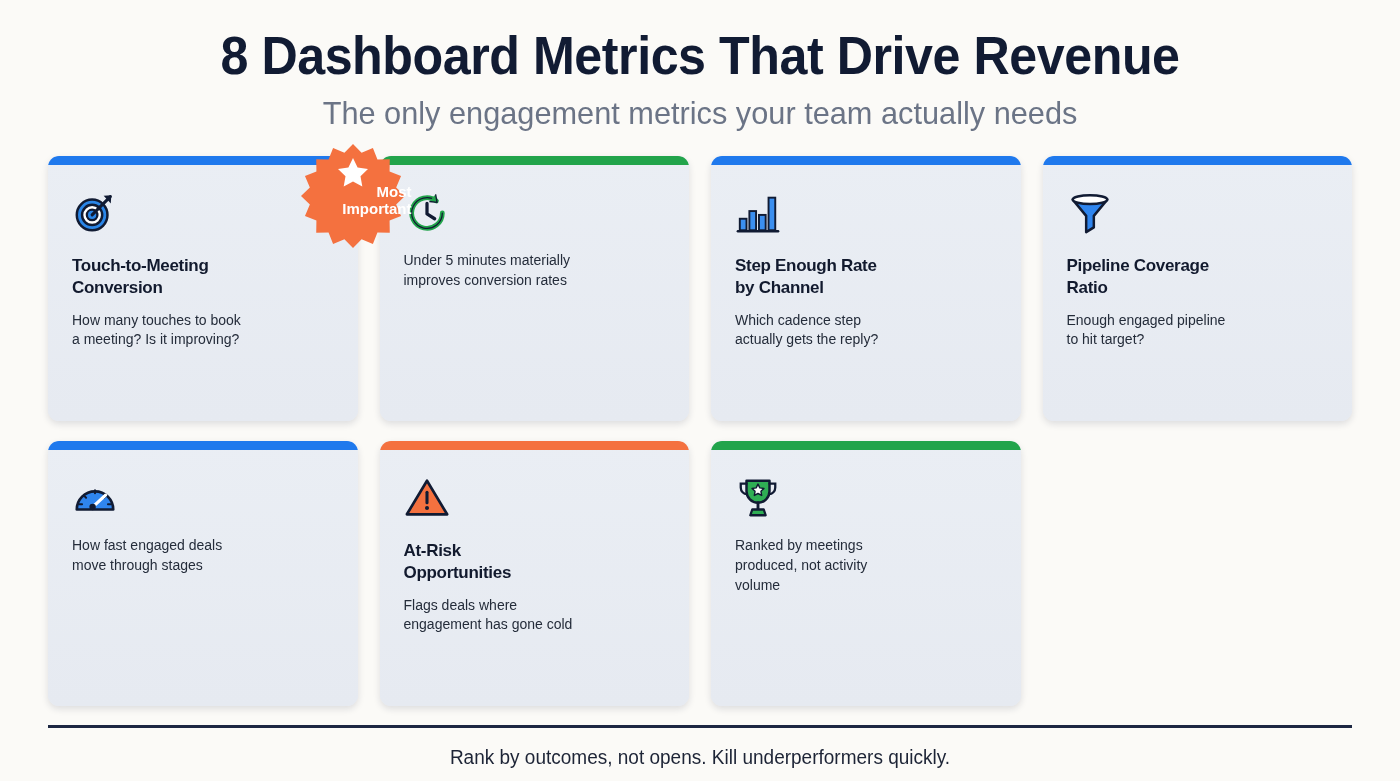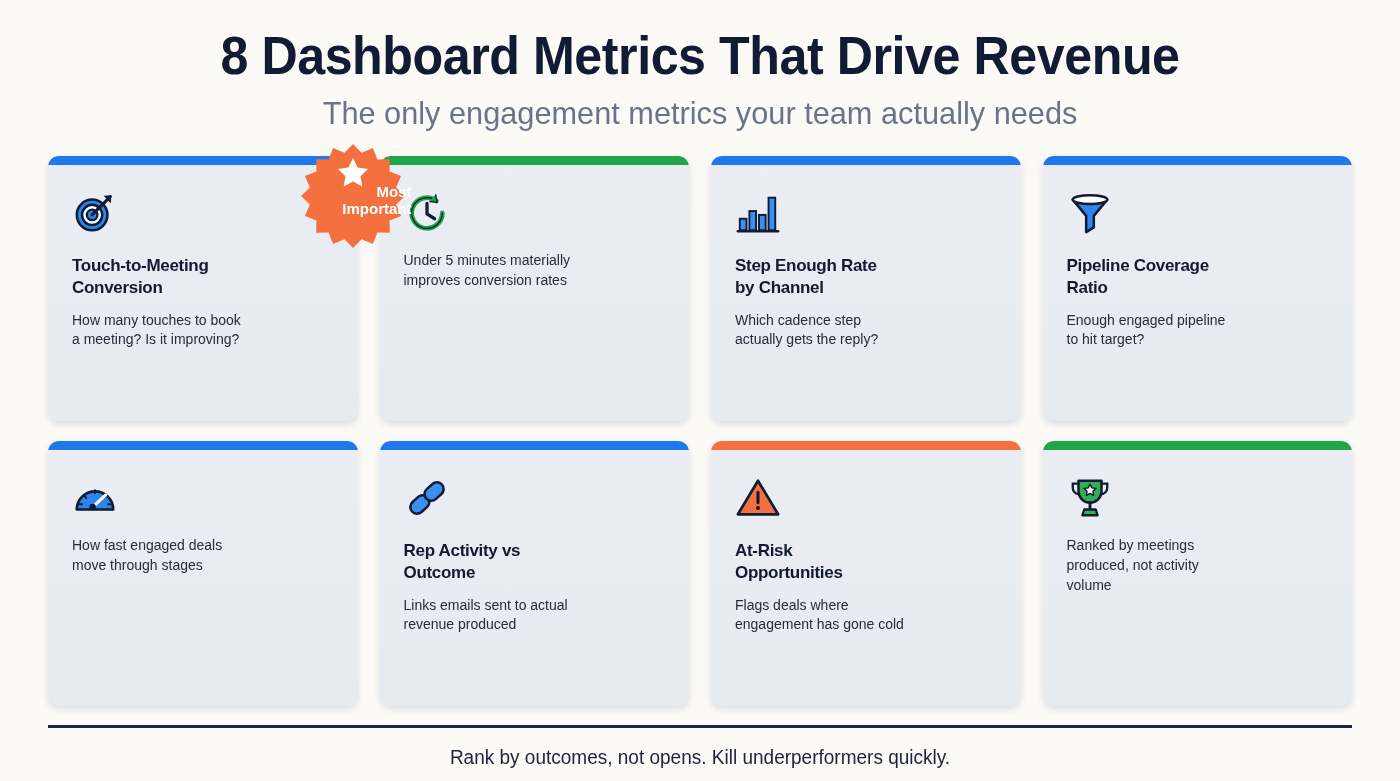--- a/index.html
+++ b/index.html
@@ -266,39 +266,20 @@
                 <circle cx="21.5" cy="33.5" r="3.4" fill="#111b33"></circle>
               </svg>
             </div>
             <div class="card-desc">How fast engaged deals
 move through stages</div>
           </div>
         </div>
       </div>
       <div class="card">
         <div class="card-inner">
-          <div class="accent" style="background:#1f79ed"></div>
-          <div class="card-body">
-            <div class="icon-wrap">
-              <svg width="46" height="46" viewBox="0 0 48 48" fill="none">
-                <g transform="rotate(-42 24 24)">
-                  <rect x="3" y="17" width="22" height="14" rx="7" fill="#3b8ff0" stroke="#111b33" stroke-width="2.6"></rect>
-                  <rect x="23" y="17" width="22" height="14" rx="7" fill="#3b8ff0" stroke="#111b33" stroke-width="2.6"></rect>
-                </g>
-              </svg>
-            </div>
-            <div class="card-title">Rep Activity vs
-Outcome</div>
-            <div class="card-desc">Links emails sent to actual
-revenue produced</div>
-          </div>
-        </div>
-      </div>
-      <div class="card">
-        <div class="card-inner">
           <div class="accent" style="background:#f4713f"></div>
           <div class="card-body">
             <div class="icon-wrap">
               <svg width="46" height="46" viewBox="0 0 48 48" fill="none">
                 <path d="M24 6 L45 41 H3 Z" fill="#f4713f" stroke="#111b33" stroke-width="2.8" stroke-linejoin="round"></path>
                 <path d="M24 18v11" stroke="#111b33" stroke-width="3.2" stroke-linecap="round"></path>
                 <circle cx="24" cy="34.5" r="2.1" fill="#111b33"></circle>
               </svg>
             </div>
             <div class="card-title">At-Risk

